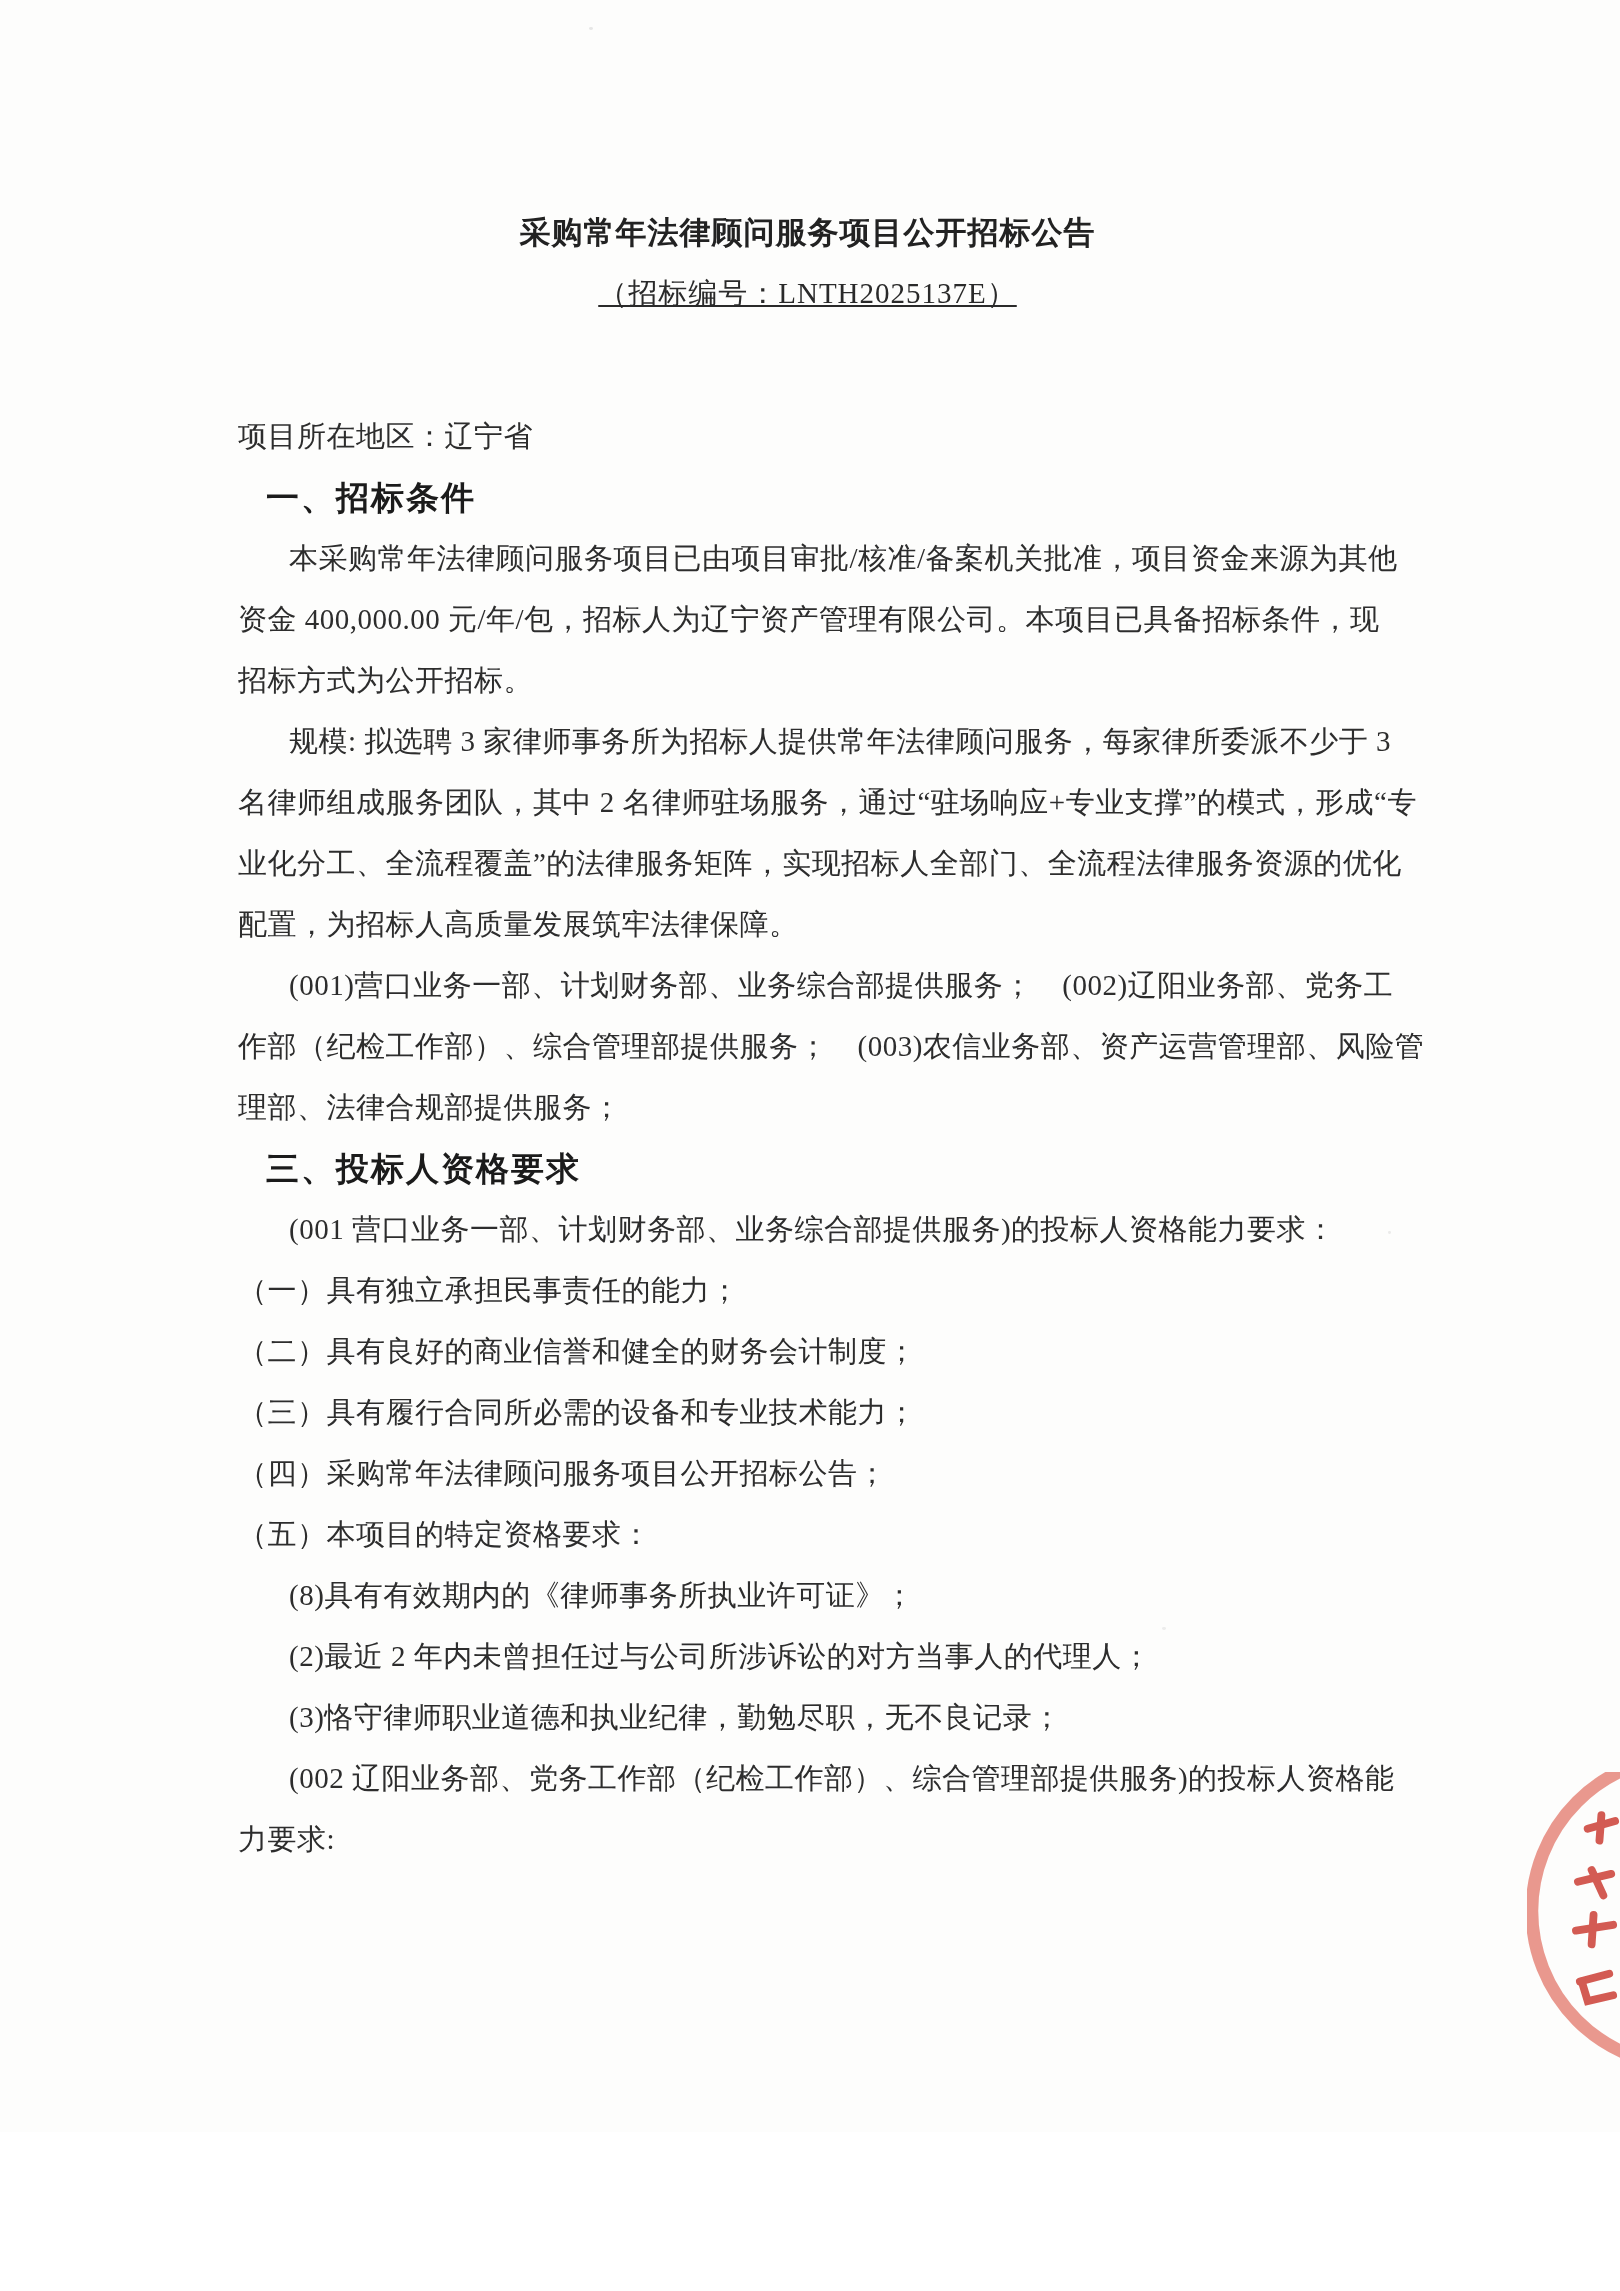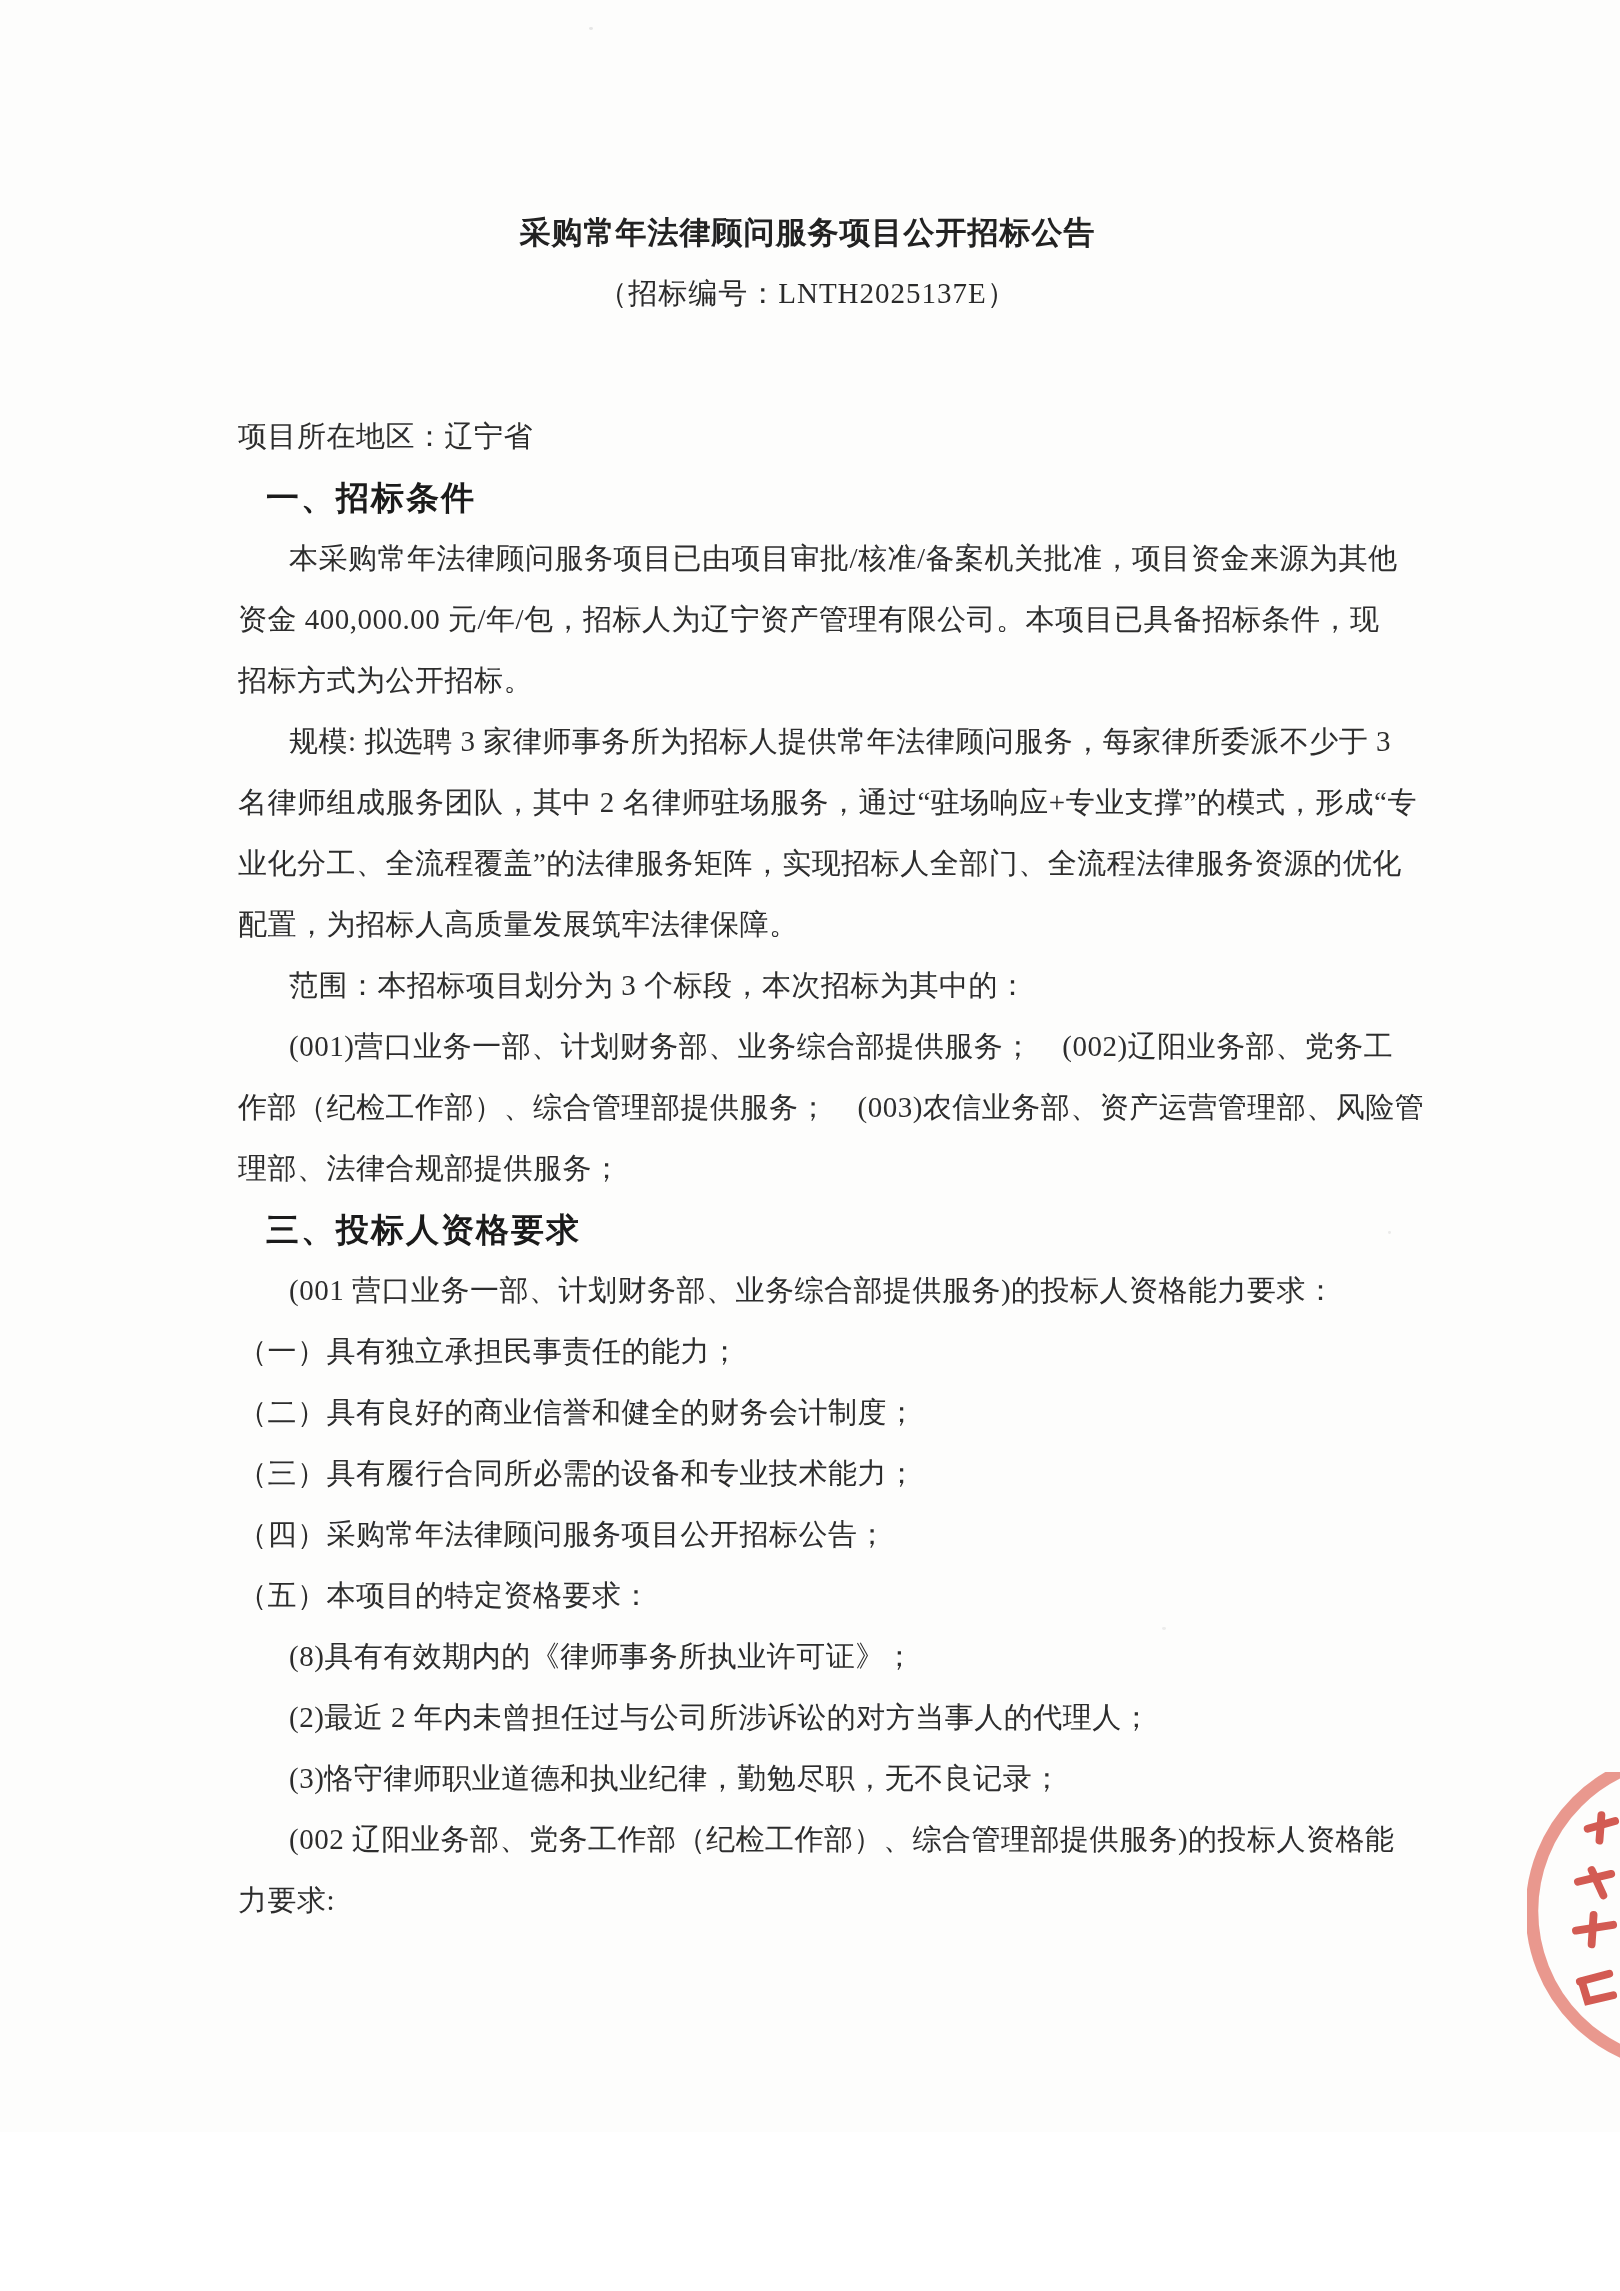--- a/index.html
+++ b/index.html
@@ -14,21 +14,21 @@
   .content{
     position:absolute;left:238px;top:0;width:1139px;
   }
   .doc-title{
     margin-top:202px;height:61px;line-height:61px;
     text-align:center;font-size:31px;font-weight:600;
     color:#222;letter-spacing:1px;white-space:nowrap;
   }
   .doc-subtitle{
     height:61px;line-height:61px;text-align:center;
-    font-size:29px;color:#2a2a2a;letter-spacing:1px;white-space:nowrap;
+    font-size:29px;color:#2a2a2a;letter-spacing:1px;white-space:nowrap;text-decoration:underline;
   }
   .region{margin-top:82px;}
   .line{
     height:61px;line-height:61px;font-size:29px;
     letter-spacing:0.5px;white-space:nowrap;color:#2d2d2d;
   }
   .heading{
     height:61px;line-height:61px;font-size:33px;font-weight:700;
     font-family:"Liberation Sans","DejaVu Sans",sans-serif;
     color:#1b1b1b;letter-spacing:2px;white-space:nowrap;margin-left:28px;
@@ -56,21 +56,20 @@
 
     <div class="heading">一、招标条件</div>
     <div class="line indent">本采购常年法律顾问服务项目已由项目审批/核准/备案机关批准，项目资金来源为其他</div>
     <div class="line">资金 400,000.00 元/年/包，招标人为辽宁资产管理有限公司。本项目已具备招标条件，现</div>
     <div class="line">招标方式为公开招标。</div>
 
     <div class="line indent">规模: 拟选聘 3 家律师事务所为招标人提供常年法律顾问服务，每家律所委派不少于 3</div>
     <div class="line">名律师组成服务团队，其中 2 名律师驻场服务，通过“驻场响应+专业支撑”的模式，形成“专</div>
     <div class="line">业化分工、全流程覆盖”的法律服务矩阵，实现招标人全部门、全流程法律服务资源的优化</div>
     <div class="line">配置，为招标人高质量发展筑牢法律保障。</div>
-    <div class="line indent">范围：本招标项目划分为 3 个标段，本次招标为其中的：</div>
     <div class="line indent">(001)营口业务一部、计划财务部、业务综合部提供服务；　(002)辽阳业务部、党务工</div>
     <div class="line">作部（纪检工作部）、综合管理部提供服务；　(003)农信业务部、资产运营管理部、风险管</div>
     <div class="line">理部、法律合规部提供服务；</div>
 
     <div class="heading">三、投标人资格要求</div>
     <div class="line indent">(001 营口业务一部、计划财务部、业务综合部提供服务)的投标人资格能力要求：</div>
     <div class="line">（一）具有独立承担民事责任的能力；</div>
     <div class="line">（二）具有良好的商业信誉和健全的财务会计制度；</div>
     <div class="line">（三）具有履行合同所必需的设备和专业技术能力；</div>
     <div class="line">（四）采购常年法律顾问服务项目公开招标公告；</div>

